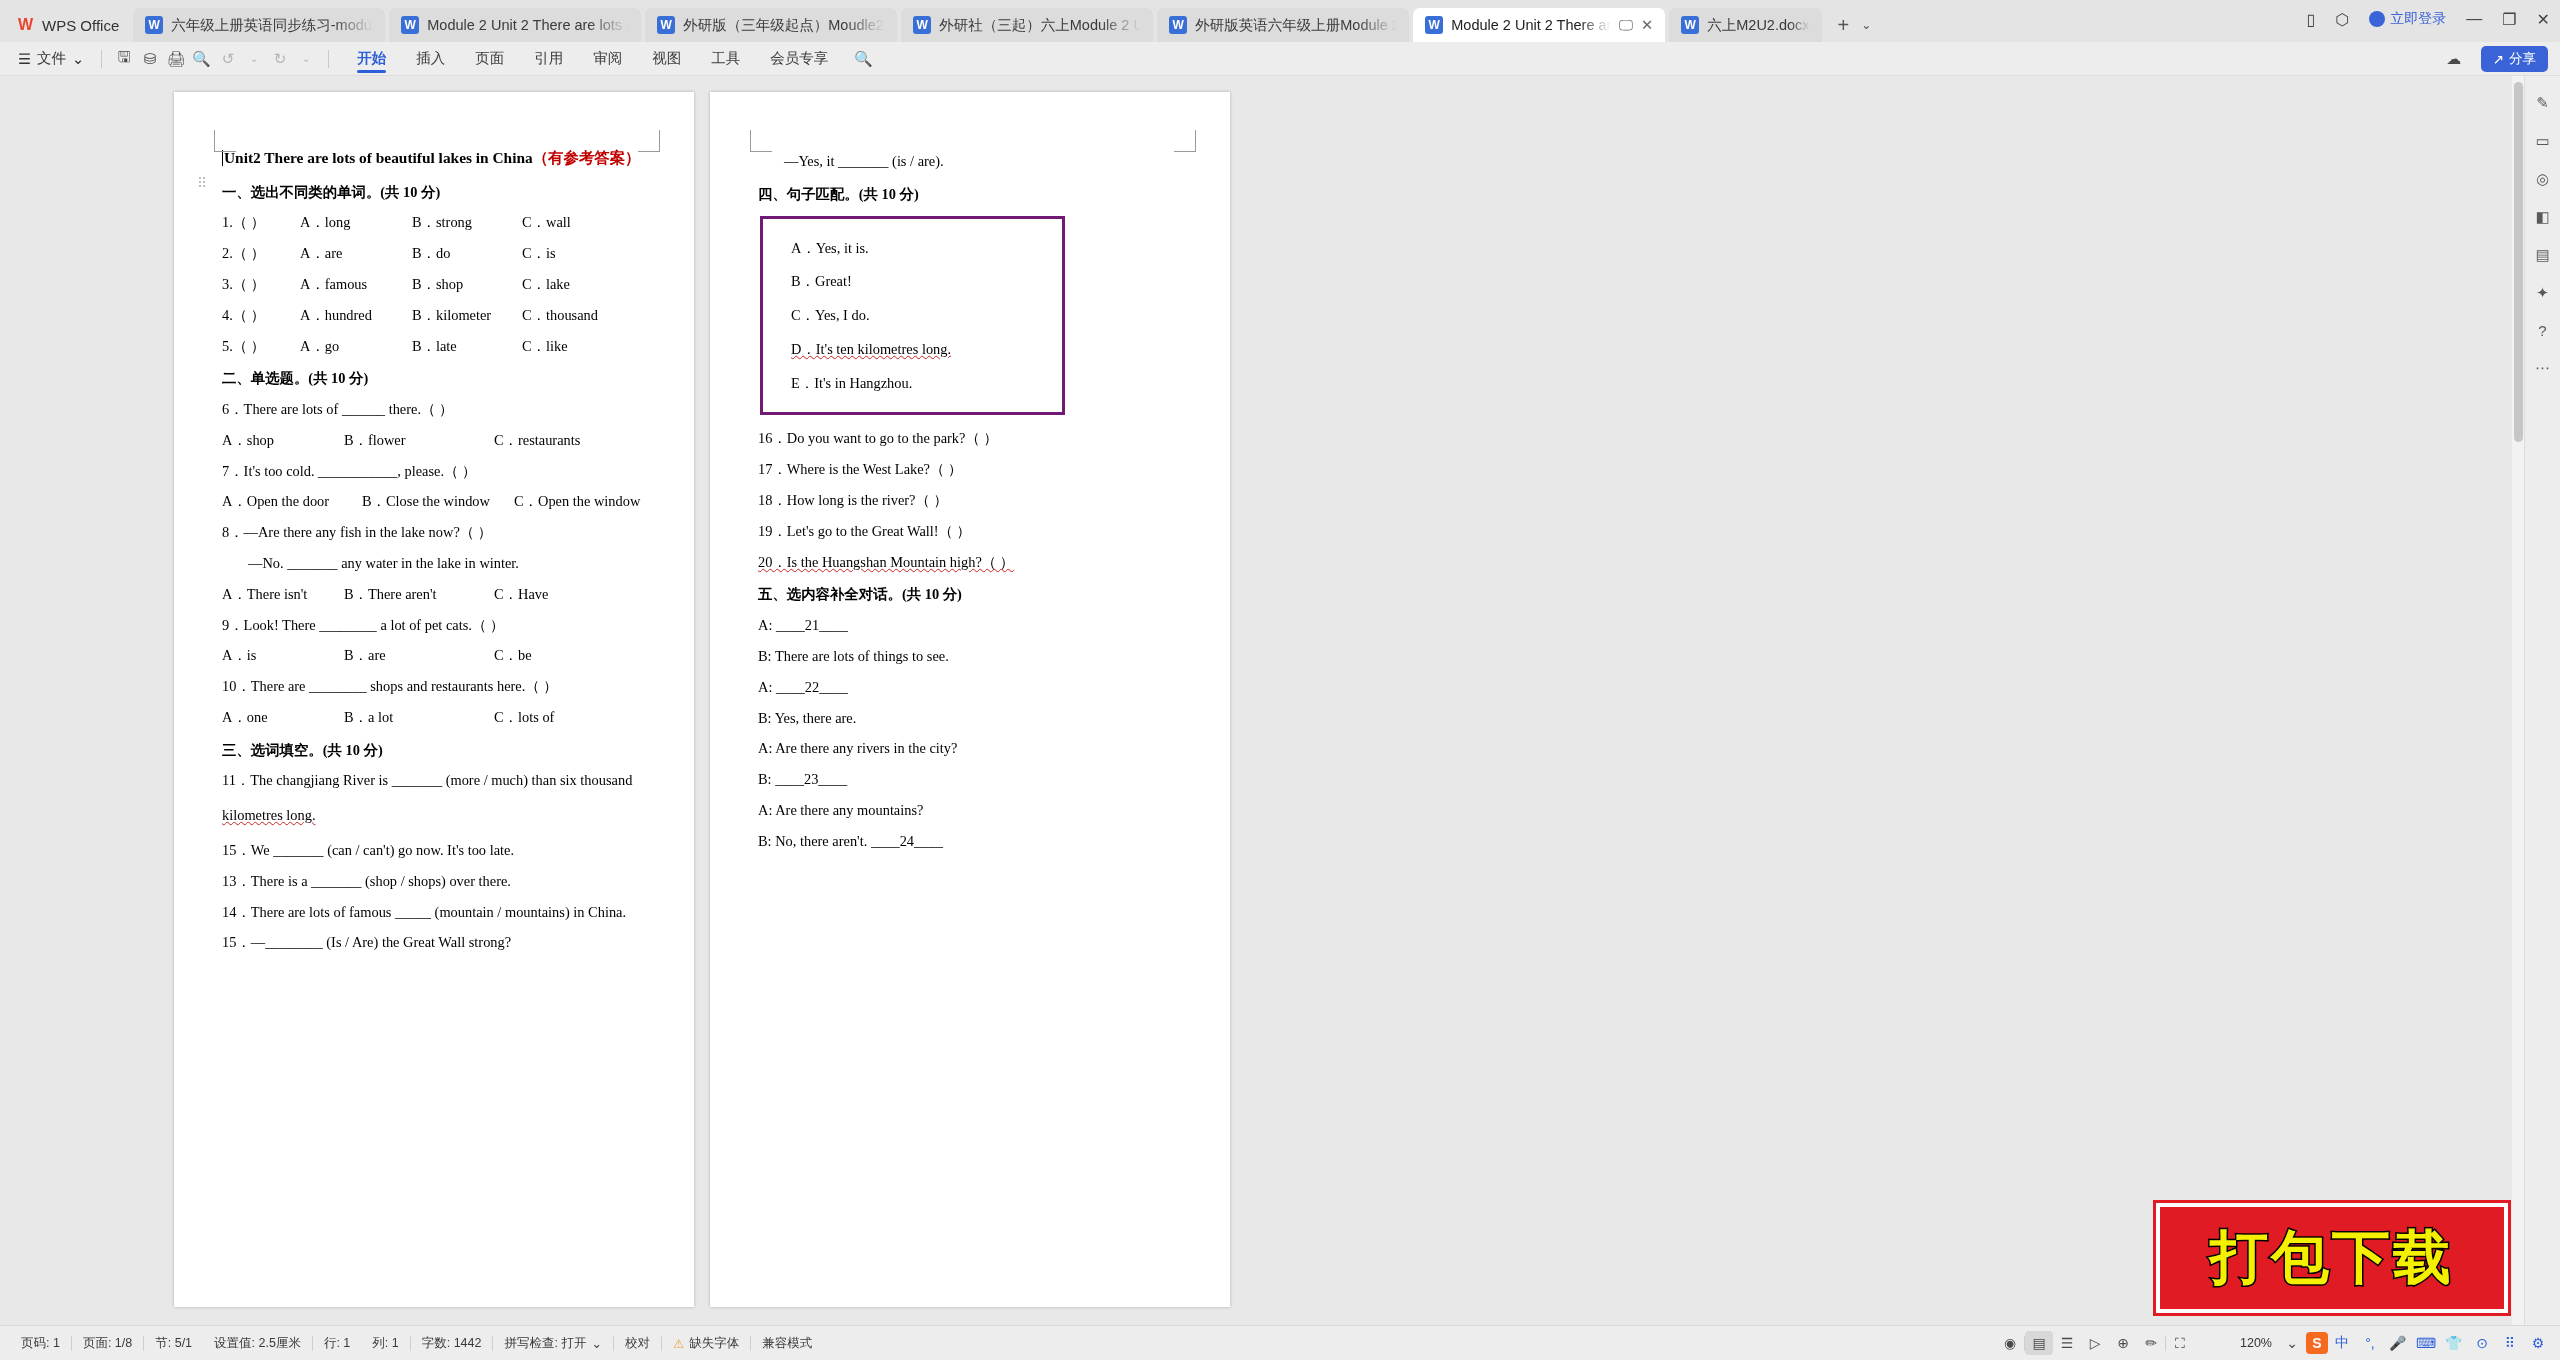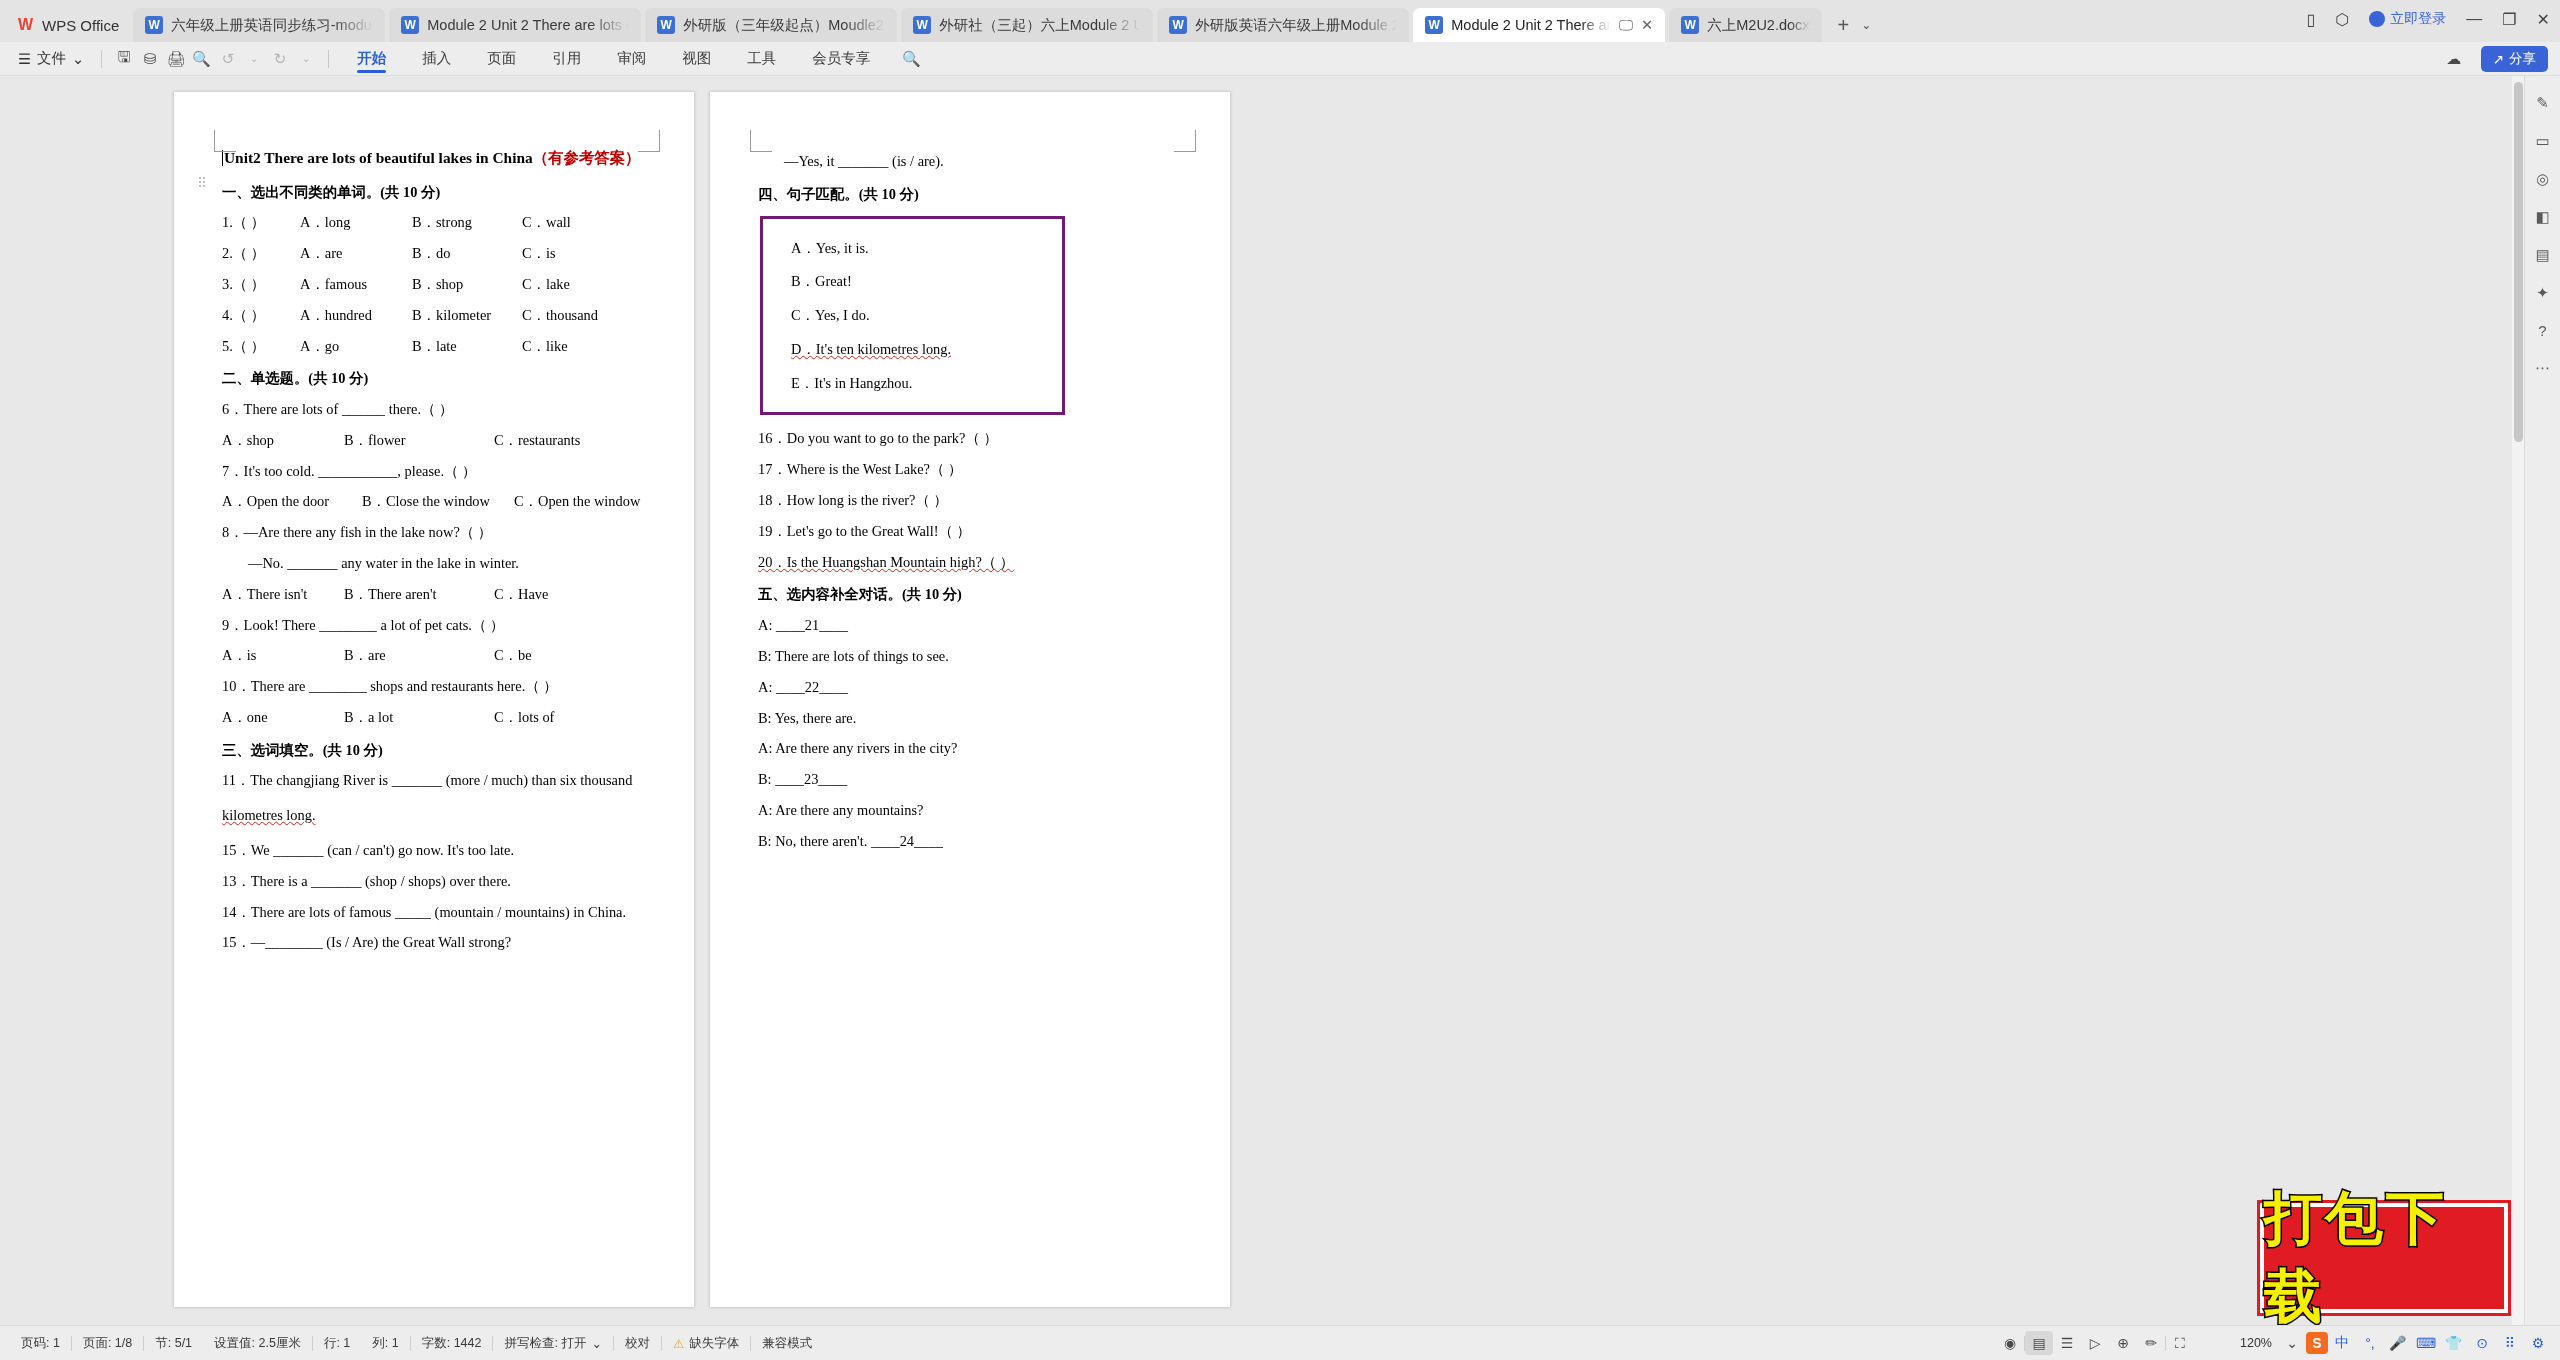--- a/index.html
+++ b/index.html
@@ -59,21 +59,21 @@
   
   .ribbon {
     height: 34px; background: #ededed;
     display: flex; align-items: center; padding-left: 10px;
     position: relative; border-bottom: 1px solid #dcdcdc;
   }
   .rb-file { display:flex;align-items:center;gap:6px;font-size:14.5px;color:#333;padding:0 8px;}
   .rb-sep { width:1px;height:18px;background:#c9c9c9;margin:0 9px;}
   .rb-ico { width:26px;height:24px;display:flex;align-items:center;justify-content:center;color:#4a4a4a;font-size:15px;}
   .rb-ico.dim { color:#b4b4b4; }
-  .rb-tabs { display:flex; align-items:center; gap:6px; margin-left: 4px; }
+  .rb-tabs { display:flex; align-items:center; gap:0; margin-left: 4px; }
   .rb-tab {
     font-size: 14.5px; color:#3c3c3c; padding: 0 15px; height: 34px;
     display:flex;align-items:center; position:relative;
   }
   .rb-tab.active { color:#2b5fd9; font-weight:bold; }
   .rb-tab.active::after {
     content:""; position:absolute; left: 15px; right: 15px; bottom: 3px;
     height: 2.5px; background:#2b5fd9; border-radius:2px;
   }
   .rb-right { position:absolute; right: 12px; display:flex; align-items:center; gap:14px; }
@@ -122,21 +122,21 @@
     position:absolute; right:0; top:0; width: 36px; height:100%;
     background:#ededed; border-left:1px solid #dcdcdc;
     display:flex; flex-direction:column; align-items:center; gap:20px; padding-top:18px;
     color:#5a5a5a; font-size: 15px;
   }
   .scrolltrack { position:absolute; right: 36px; top:0; width: 12px; height:100%; background:#f2f2f2;}
   .scrollthumb { position:absolute; right: 37px; top: 6px; width: 9px; height: 360px; background:#c6c6c6; border-radius: 5px;}
   
   .watermark {
     position:absolute; right: 52px; bottom: 12px;
-    width: 248px; height: 110px; background:#e01b24;
+    width: 352px; height: 110px; background:#e01b24;
     display:flex; align-items:center; justify-content:center;
     border: 4px solid #fff; box-shadow: 0 0 0 3px #e01b24;
   }
   .watermark span {
     font-size: 58px; font-weight: bold; letter-spacing: 3px;
     color: #f5f000; -webkit-text-stroke: 3px #000;
     paint-order: stroke fill;
     font-family: "DejaVu Sans", sans-serif;
   }
   

